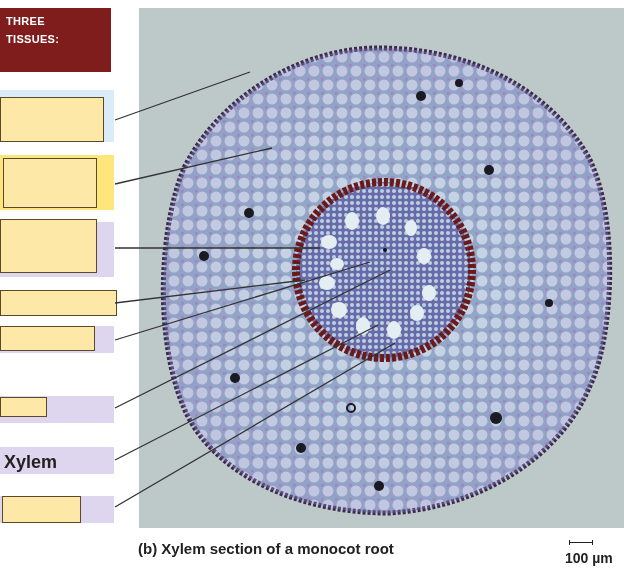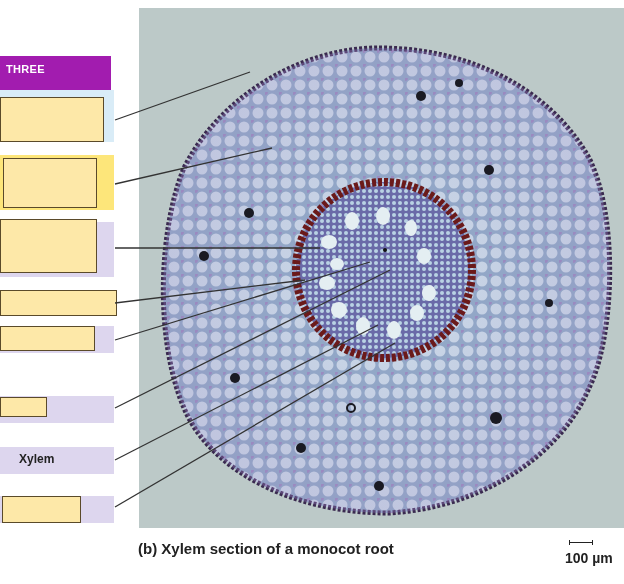--- a/index.html
+++ b/index.html
@@ -1,34 +1,35 @@
 <!DOCTYPE html>
 <html><head>
 <meta charset="utf-8">
 <style>
   html, body { margin:0; padding:0; background:#ffffff; }
   body { width:624px; height:584px; position:relative; overflow:hidden; font-family:"Liberation Sans", sans-serif; }
-  .header { position:absolute; left:0; top:8px; width:111px; height:64px; background:#a21caf; color:#fff;
-            font-weight:bold; font-size:11px; line-height:18px; padding:4px 0 0 6px; box-sizing:border-box; letter-spacing:0.3px;margin-top:48px; }
+  .header { position:absolute; left:0; top:8px; width:111px; height:64px; background:#7f1d1d; color:#fff;
+            font-weight:bold; font-size:11px; line-height:18px; padding:4px 0 0 6px; box-sizing:border-box; letter-spacing:0.3px; }
   .band { position:absolute; left:0; width:114px; }
   .box { position:absolute; background:#fde8a8; border:1.5px solid #5a4a2a; box-sizing:border-box; }
-  .label-text { position:absolute; font-weight:bold; font-size:12px; color:#222;margin-left:15px; }
+  .label-text { position:absolute; font-weight:bold; font-size:18px; color:#222; }
   .photo { position:absolute; left:139px; top:8px; width:485px; height:520px; background:#bcc9c8; overflow:hidden; }
   .caption { position:absolute; left:138px; top:540px; font-weight:bold; font-size:15px; color:#222; }
   .scale { position:absolute; left:565px; top:538px; font-weight:bold; font-size:14px; color:#222; }
   .scale .bar { position:absolute; left:4px; top:2px; width:24px; height:5px; border-left:1.5px solid #222; border-right:1.5px solid #222; box-sizing:border-box; }
   .scale .bar::after { content:""; position:absolute; left:0; right:0; top:2px; border-top:1.5px solid #222; }
   .scale .txt { position:absolute; left:0; top:12px; white-space:nowrap;text-align:right; }
   svg.overlay { position:absolute; left:0; top:0; }
 </style>
 </head>
 <body>
 
 <div class="header">
   <div>THREE</div>
+  <div>TISSUES:</div>
 </div>
 
 <div class="band" style="top:90px;height:52px;background:#d9ecf7;"></div>
 <div class="band" style="top:155px;height:55px;background:#fde67a;"></div>
 <div class="band" style="top:222px;height:55px;background:#ddd6ee;"></div>
 <div class="band" style="top:326px;height:27px;background:#ddd6ee;"></div>
 <div class="band" style="top:396px;height:27px;background:#ddd6ee;"></div>
 <div class="band" style="top:447px;height:27px;background:#ddd6ee;"></div>
 <div class="band" style="top:496px;height:27px;background:#ddd6ee;"></div>
 

